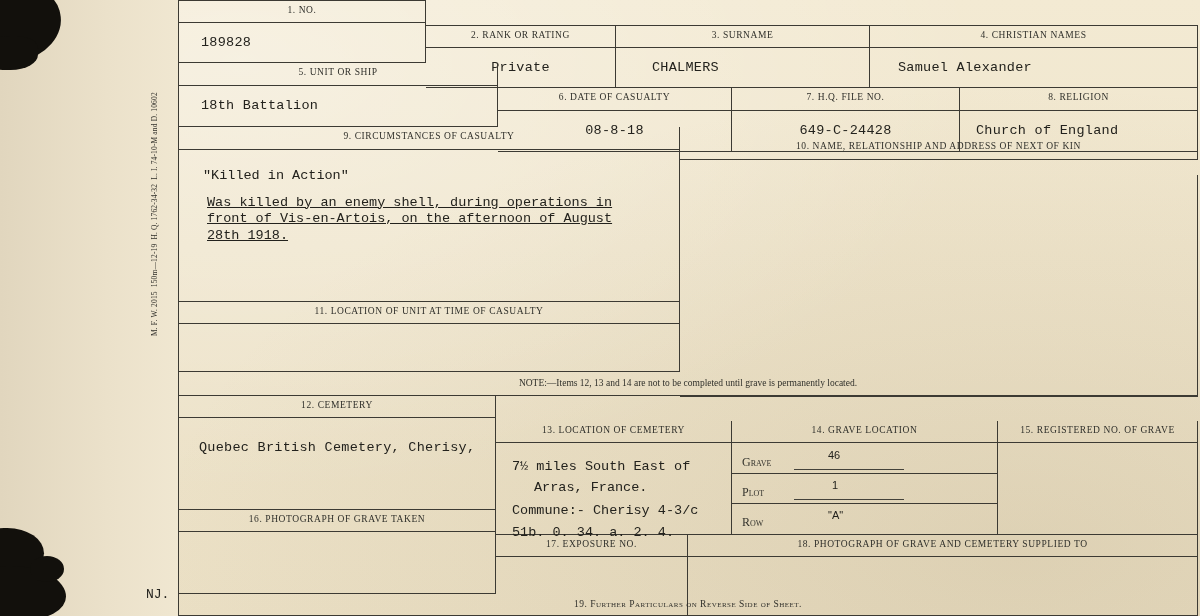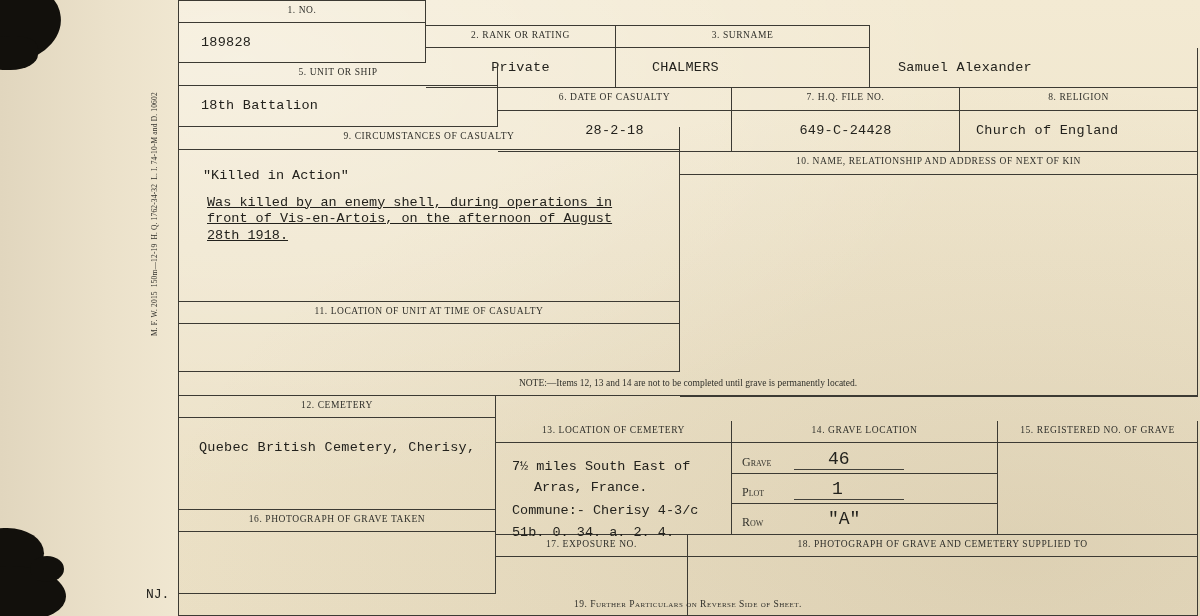--- a/index.html
+++ b/index.html
@@ -120,22 +120,22 @@
   }
   .grave-label {
     position: absolute;
     font-family: "Liberation Serif", serif;
     font-size: 12px;
     color: #34332d;
     font-variant: small-caps;
   }
   .grave-val {
     position: absolute;
-    font-family: Liberation Mono, monospace;
-    font-size: 18px;
+    font-family: Liberation Sans, sans-serif;
+    font-size: 11px;
     color: #23221d;
   }
   .underline {
     position: absolute;
     height: 1px;
     background: #44423a;
   }
   .loc-text {
     font-family: "Liberation Mono", monospace;
     font-size: 13.5px;
@@ -163,20 +163,23 @@
 
     <div class="cell" style="left:0; top:0; width:248px; height:23px;">
       <div class="hdr">1. No.</div>
     </div>
     <div class="cell no-left" style="left:248px; top:0; width:190px; height:23px;">
       <div class="hdr">2. Rank or Rating</div>
     </div>
     <div class="cell no-left" style="left:438px; top:0; width:254px; height:23px;">
       <div class="hdr">3. Surname</div>
     </div>
+    <div class="cell no-left" style="left:692px; top:0; width:328px; height:23px;">
+      <div class="hdr">4. Christian Names</div>
+    </div>
 
     <div class="cell no-top" style="left:0; top:23px; width:248px; height:40px;">
       <div class="val" style="padding:12px 0 0 22px;">189828</div>
     </div>
     <div class="cell no-top no-left" style="left:248px; top:23px; width:190px; height:40px;">
       <div class="val val-center" style="padding-top:12px;">Private</div>
     </div>
     <div class="cell no-top no-left" style="left:438px; top:23px; width:254px; height:40px;">
       <div class="val" style="padding:12px 0 0 36px;">CHALMERS</div>
     </div>
@@ -194,33 +197,33 @@
       <div class="hdr">7. H.Q. File No.</div>
     </div>
     <div class="cell no-top no-left" style="left:782px; top:63px; width:238px; height:23px;">
       <div class="hdr">8. Religion</div>
     </div>
 
     <div class="cell no-top" style="left:0; top:86px; width:320px; height:41px;">
       <div class="val" style="padding:12px 0 0 22px;">18th Battalion</div>
     </div>
     <div class="cell no-top no-left" style="left:320px; top:86px; width:234px; height:41px;">
-      <div class="val val-center" style="padding-top:12px;">28-2-18</div>
+      <div class="val val-center" style="padding-top:12px;">08-8-18</div>
     </div>
     <div class="cell no-top no-left" style="left:554px; top:86px; width:228px; height:41px;">
       <div class="val val-center" style="padding-top:12px;">649-C-24428</div>
     </div>
     <div class="cell no-top no-left" style="left:782px; top:86px; width:238px; height:41px;">
       <div class="val" style="padding:12px 0 0 16px;">Church of England</div>
     </div>
 
     <div class="cell no-top" style="left:0; top:127px; width:502px; height:23px;">
       <div class="hdr">9. Circumstances of Casualty</div>
     </div>
-    <div class="cell no-top no-left" style="left:502px; top:127px; width:518px; height:23px;">
+    <div class="cell no-top no-left" style="left:502px; top:112px; width:518px; height:23px;">
       <div class="hdr">10. Name, Relationship and Address of Next of Kin</div>
     </div>
 
     <div class="cell no-top" style="left:0; top:150px; width:502px; height:152px;">
       <div class="circ-text" style="padding:18px 0 0 24px;">"Killed in Action"</div>
       <div class="circ-text" style="padding:10px 0 0 28px;text-decoration:underline;">Was killed by an enemy shell, during operations in
 front of Vis-en-Artois, on the afternoon of August
 28th 1918.</div>
     </div>
 

